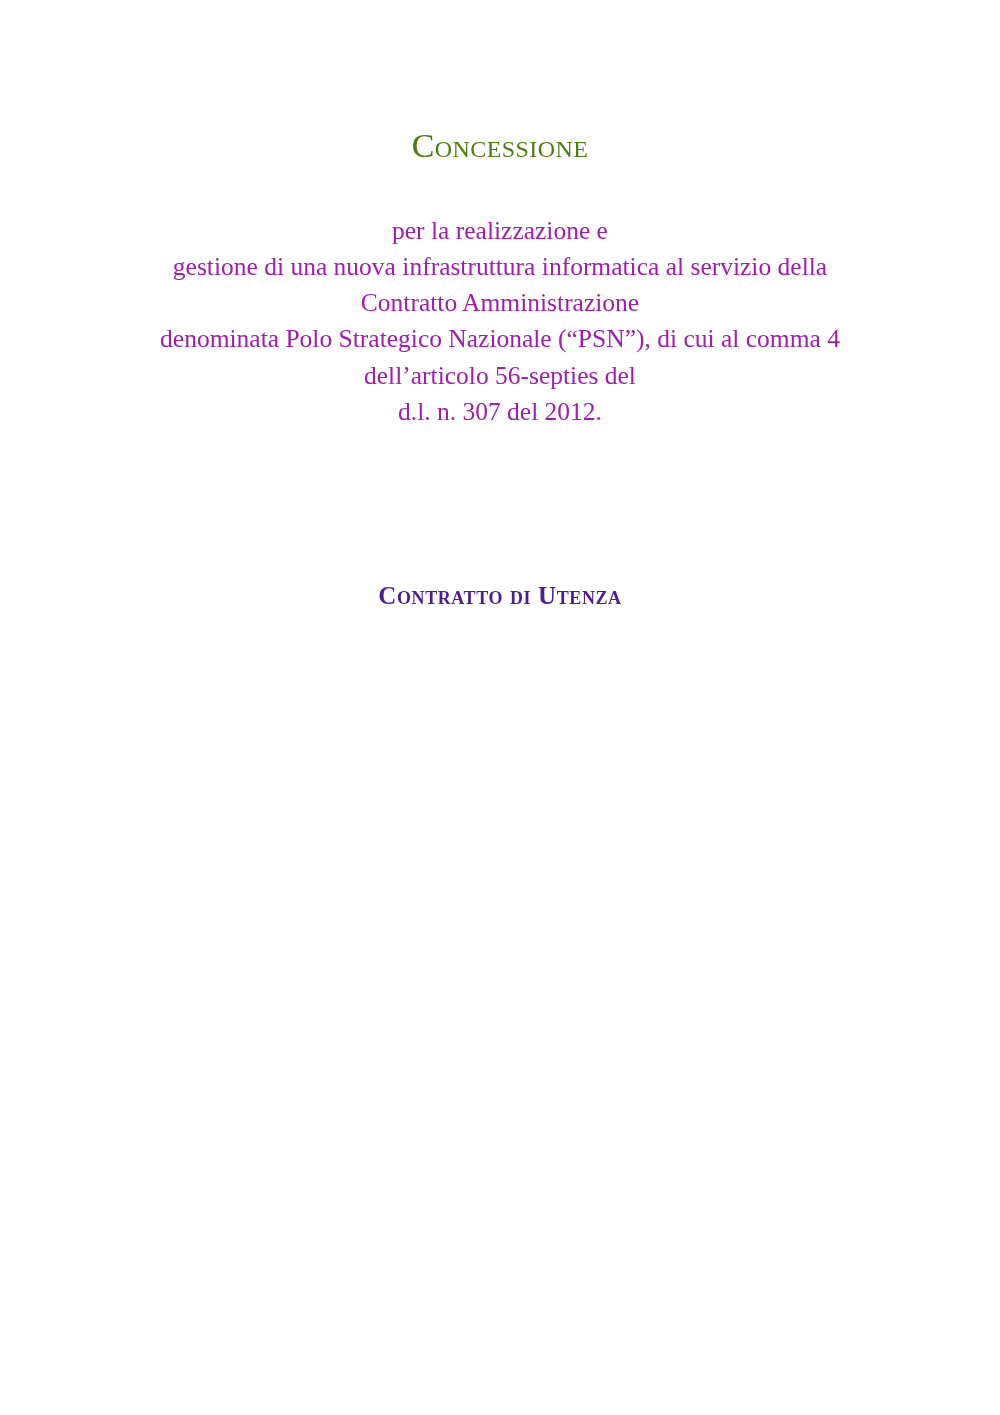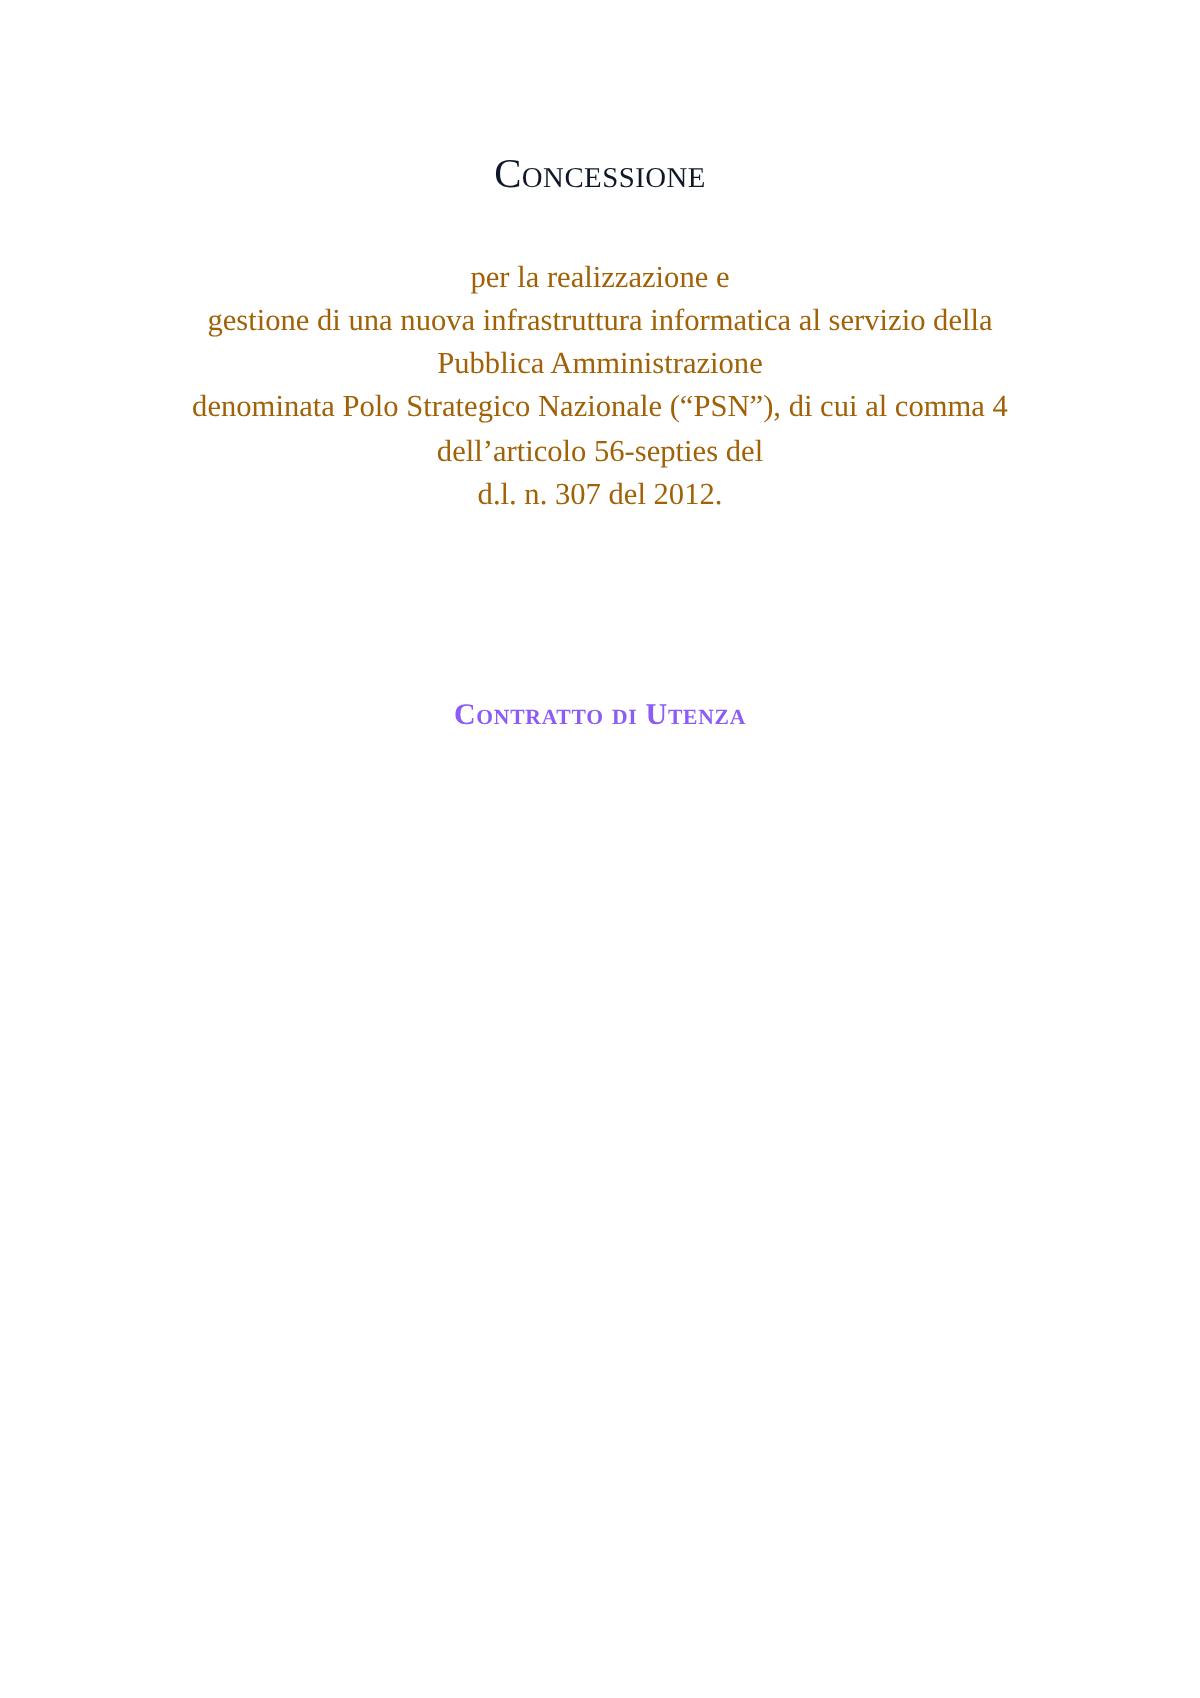--- a/index.html
+++ b/index.html
@@ -29,53 +29,53 @@
     text-align: center;
   }
   .doc-title {
     margin: 0;
     padding-top: 126px;
     font-size: 34px;
     font-weight: normal;
     letter-spacing: 0.4px;
     font-variant: small-caps;
     line-height: 1.2;
-    color: #0f172a;
+    color: #4d7c0f;
   }
   .subtitle-block {
     margin-top: 46px;
     font-size: 25.5px;
     line-height: 1.42;
-    color: #a16207;
+    color: #a21caf;
   }
   .subtitle-line {
     display: block;
     white-space: nowrap;
   }
   .contract-type {
     margin-top: 152px;
     font-size: 25px;
     font-weight: bold;
     font-variant: small-caps;
     letter-spacing: 0.6px;
-    color: #8b5cf6;
+    color: #4c1d95;
   }
 </style>
 </head>
 <body>
 
 <div class="page">
   <div class="content">
 
     <h1 class="doc-title">Concessione</h1>
 
     <div class="subtitle-block">
       <span class="subtitle-line">per la realizzazione e</span>
       <span class="subtitle-line">gestione di una nuova infrastruttura informatica al servizio della</span>
-      <span class="subtitle-line">Pubblica Amministrazione</span>
+      <span class="subtitle-line">Contratto Amministrazione</span>
       <span class="subtitle-line">denominata Polo Strategico Nazionale (“PSN”), di cui al comma 4</span>
       <span class="subtitle-line">dell’articolo 56-septies del</span>
       <span class="subtitle-line">d.l. n. 307 del 2012.</span>
     </div>
 
     <div class="contract-type">Contratto di Utenza</div>
 
   </div>
 </div>
 

